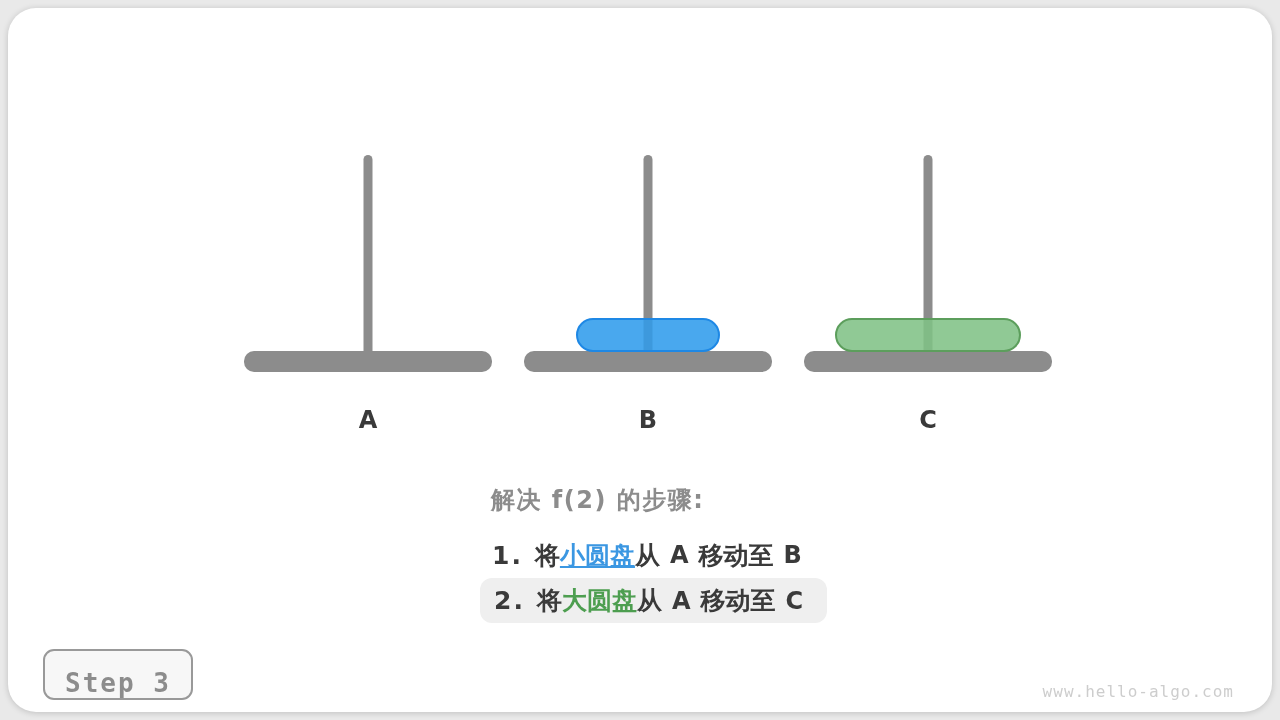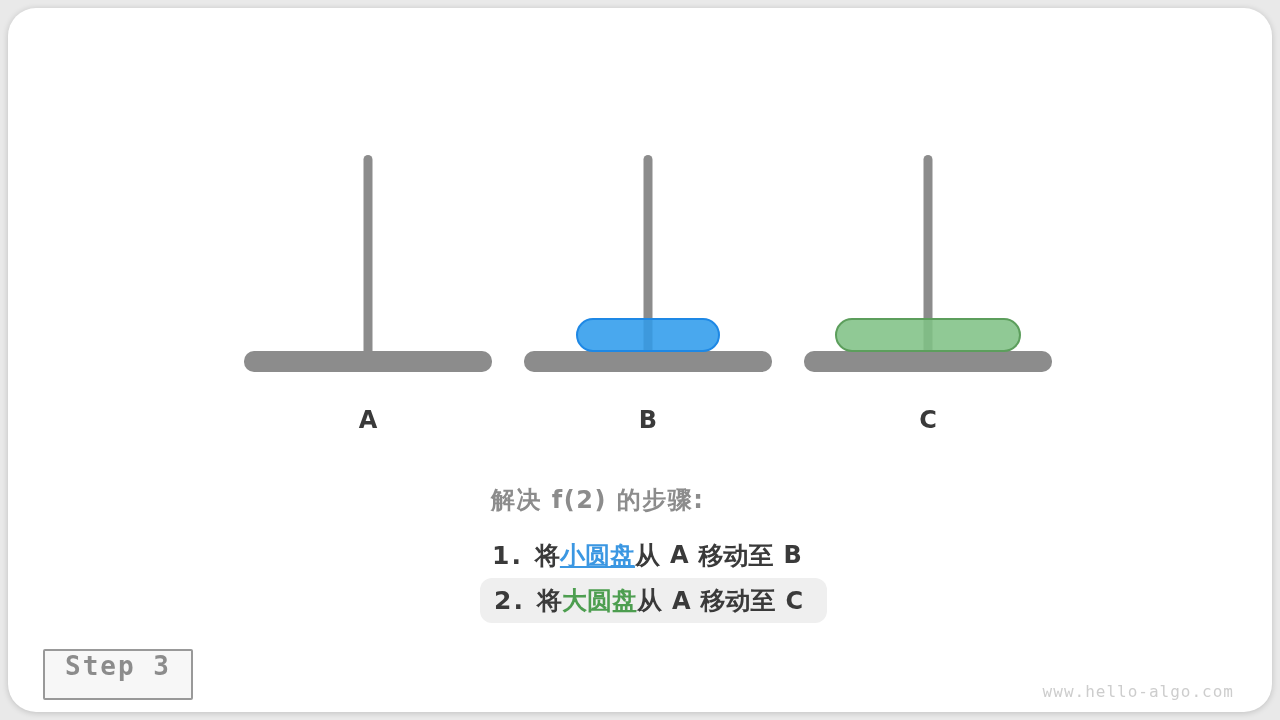--- a/index.html
+++ b/index.html
@@ -136,23 +136,23 @@
   
   .step-badge {
     position: absolute;
     left: 35px;
     top: 641px;
     width: 150px;
     height: 51px;
     box-sizing: border-box;
     background: var(--badge-bg, #f7f7f7);
     border: 2px solid var(--badge-border, #999999);
-    border-radius: 2px;
+    border-radius: 11px;
     display: flex;
-    align-items: flex-start;
+    align-items: flex-end;
     justify-content: center;
     font-family: "DejaVu Sans Mono", "Liberation Mono", monospace;
     font-size: 26px;
     font-weight: 700;
     letter-spacing: 2px;
     color: var(--badge-text, #8c8c8c);
   }
   .watermark {
     position: absolute;
     right: 38px;

